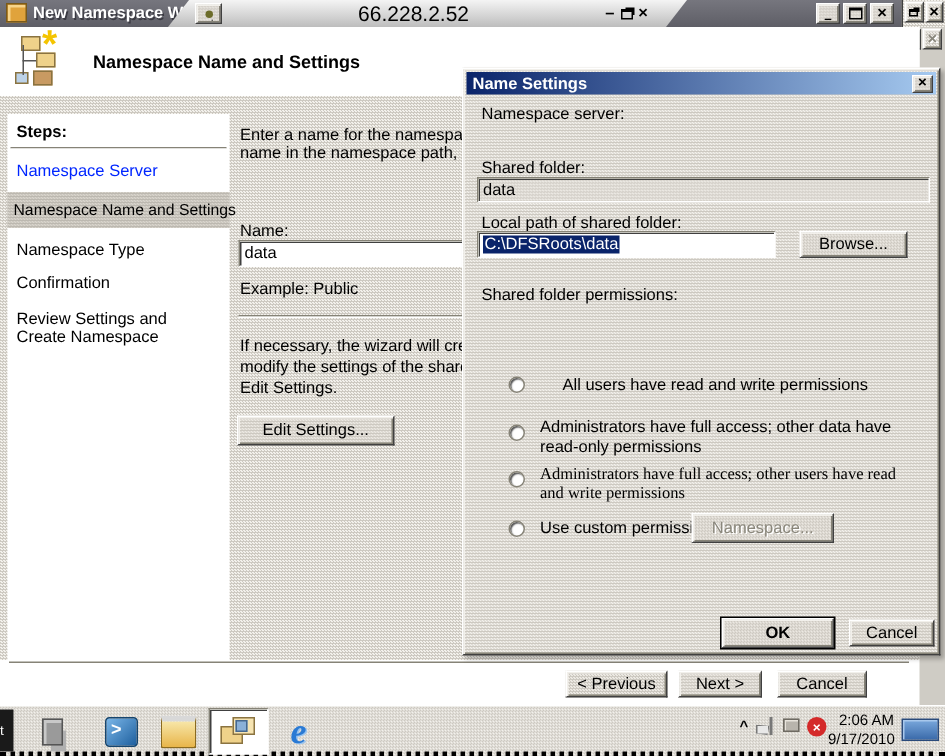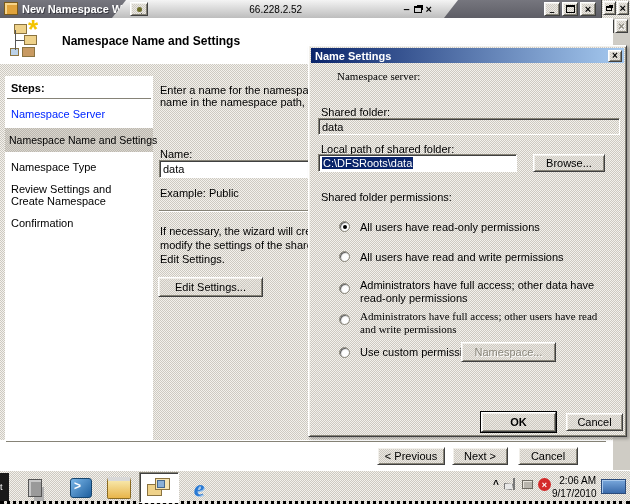--- a/index.html
+++ b/index.html
@@ -57,21 +57,21 @@
 <div id="screen">
 
   <div class="abs topbar">
     <div class="abs" style="left:4px; top:2px; width:14px; height:13px; background:#e0a33c; border:1px solid #7a5a1a; box-shadow:inset 2px 2px 0 #f6d48a;"></div>
     <div class="abs titletext" style="left:22px; top:3px;">New Namespace Wizard</div>
 
     <div class="abs conn-tab">
       <div class="btn" style="margin-left:18px; width:18px; height:14px;">
         <span style="display:inline-block; width:5px; height:5px; border-radius:50%; background:#6d6d2a; box-shadow:2px 4px 0 -2px #444;"></span>
       </div>
-      <div style="flex:1; text-align:center; font-size:10px; color:#000;">66.228.2.52</div>
+      <div style="flex:1; text-align:center; font-size:14px; color:#000;">66.228.2.52</div>
       <div style="display:flex; gap:4px; margin-right:26px; align-items:center;">
         <span style="font-weight:bold;">–</span>
         <span class="glyph-restore"></span>
         <span style="font-weight:bold;">×</span>
       </div>
     </div>
 
     <div class="abs" style="left:544px; top:2px; display:flex; gap:2px;">
       <div class="btn smallcap">
           <span style="margin-top:5px;">–</span>
@@ -119,22 +119,22 @@
     </div>
 
     <div class="abs dither" style="left:0; top:46px; width:100%; height:376px;">
 
       <div class="abs" style="left:5px; top:12px; width:148px; height:406px; background:#fff;">
         <div style="padding:6px 0 4px 6px; font-weight:bold;">Steps:</div>
         <div class="groove" style="margin:0 2px;"></div>
         <div style="padding:8px 6px; color:#0026ff;">Namespace Server</div>
         <div class="steps-current" style="padding:6px 4px; font-size:10.5px; white-space:nowrap;">Namespace Name and Settings</div>
         <div style="padding:9px 6px 4px;">Namespace Type</div>
+        <div style="padding:6px 6px;">Confirmation</div>
         <div style="padding:6px 18px 4px 6px;">Review Settings and Create Namespace</div>
-        <div style="padding:6px 6px;">Confirmation</div>
       </div>
 
       <div class="abs" style="left:160px; top:20px; width:300px;">
         <div class="label">Enter a name for the namespace. This n</div>
         <div class="label">name in the namespace path, such as \\</div>
       </div>
       <div class="abs label" style="left:160px; top:84px;">Name:</div>
       <div class="abs sunken field" style="left:159px; top:96px; width:152px; height:18px; background:#fff;">
         <span>data</span>
       </div>
@@ -163,42 +163,38 @@
   </div>
 
   <div class="abs dither raised" style="left:308px; top:45px; width:319px; height:392px; box-shadow: inset 1px 1px 0 #f2f0eb, inset -1px -1px 0 #868377, 2px 2px 3px rgba(0,0,0,0.25);">
     <div class="dlg-title" style="margin:2px;">
       <span>Name Settings</span>
       <div class="btn" style="margin-left:auto; margin-right:2px; width:14px; height:12px; font-size:10px; font-weight:bold; color:#000;">
           <span>×</span>
         </div>
     </div>
 
-    <div class="abs label" style="left:28px; top:24px;font-family:Liberation Serif, serif;">Namespace server:</div>
+    <div class="abs label" style="left:12px; top:24px;">Namespace server:</div>
 
     <div class="abs label" style="left:12px; top:60px;">Shared folder:</div>
     <div class="abs sunken field dither" style="left:9px; top:72px; width:302px; height:17px;">
       <span>data</span>
     </div>
 
     <div class="abs label" style="left:12px; top:97px;">Local path of shared folder:</div>
     <div class="abs sunken field" style="left:9px; top:108px; width:199px; height:18px; background:#fff;">
       <span class="seltext">C:\DFSRoots\data</span>
     </div>
     <div class="abs btn" style="left:224px; top:108px; width:72px; height:18px;">
         <span>Browse...</span>
       </div>
 
     <div class="abs label" style="left:12px; top:145px;">Shared folder permissions:</div>
 
-    <div class="abs" style="left:30px; top:175px; display:flex; gap:10px;">
-      <span class="radio sel"></span>
-      <span style="width:250px;">All users have read-only permissions</span>
-    </div>
-    <div class="abs" style="left:30px; top:205px; display:flex; gap:10px;">
+    <div class="abs" style="left:30px; top:205px; display:flex; gap:25px;">
       <span class="radio"></span>
       <span style="width:250px;">All users have read and write permissions</span>
     </div>
     <div class="abs" style="left:30px; top:233px; display:flex; gap:10px;">
       <span class="radio" style="margin-top:4px;"></span>
       <span style="width:245px; line-height:13px;">Administrators have full access; other data have read-only permissions</span>
     </div>
     <div class="abs" style="left:30px; top:264px; display:flex; gap:10px;">
       <span class="radio" style="margin-top:4px;"></span>
       <span style="width:245px; line-height:13px;font-family:Liberation Serif, serif;">Administrators have full access; other users have read and write permissions</span>

